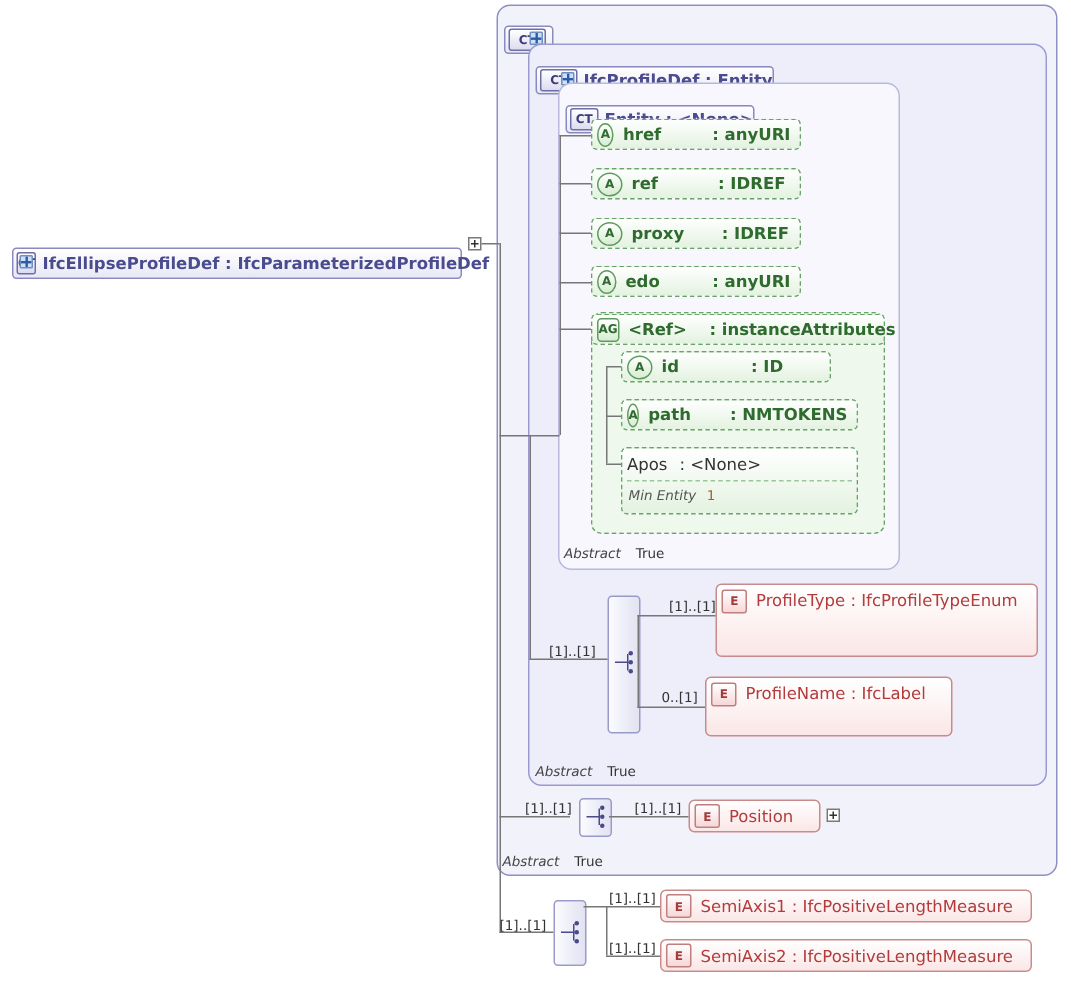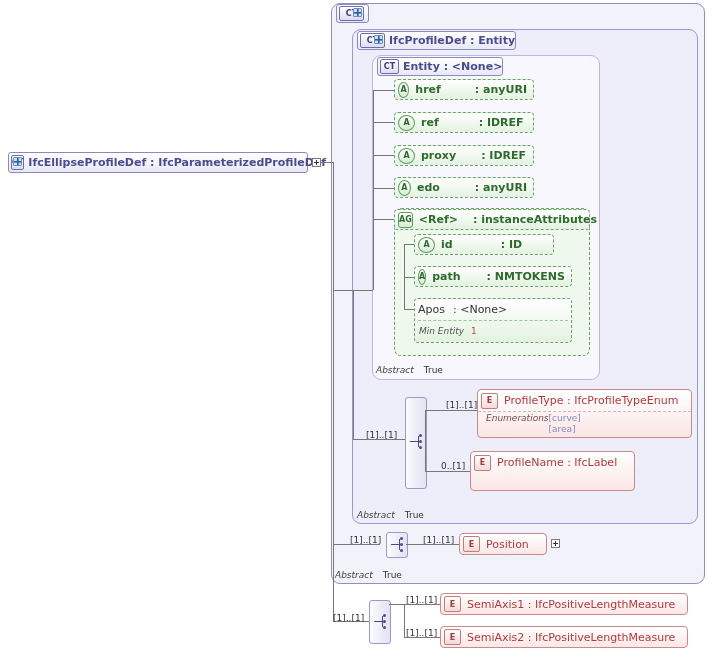--- a/index.html
+++ b/index.html
@@ -33,20 +33,21 @@
 
   
   .titlebox{
     display:flex;align-items:center;
     height:19px;
     border:1px solid #8a8ac0;
     border-radius:3px;
     background:linear-gradient(to bottom,#ffffff,#e8e8f6);
     padding:0 0 0 2px;
     white-space:nowrap;
+    margin-top:13px;
   }
   .titlebox .lbl{color:#4b4b8f;font-weight:bold;font-size:11px;}
 
   
   .badge{
     display:inline-flex;align-items:center;justify-content:center;
     width:23px;height:13px;
     border:1px solid #6f6fa8;
     border-radius:2px;
     background:linear-gradient(to bottom,#ffffff,#dcdcf0);
@@ -267,27 +268,20 @@
 
 <div class="abs abstract" style="left:376px;top:365px;">
   <i>Abstract</i><span class="tv">True</span>
 </div>
 
 <div class="abs ebox" style="left:477px;top:389px;width:215px;height:49px;">
   <div class="ehead">
     <span class="ebadge">E</span>
     <span class="lbl">ProfileType : IfcProfileTypeEnum</span>
   </div>
-  <div class="erow">
-    <span class="k">Enumerations</span>
-    <span class="vals">
-      <span>[curve]</span><br>
-      <span>[area]</span>
-    </span>
-  </div>
 </div>
 
 <div class="abs ebox" style="left:470px;top:451px;width:165px;height:40px;">
   <div class="ehead">
     <span class="ebadge">E</span>
     <span class="lbl">ProfileName : IfcLabel</span>
   </div>
 </div>
 
 <div class="abs abstract" style="left:357px;top:510px;">

